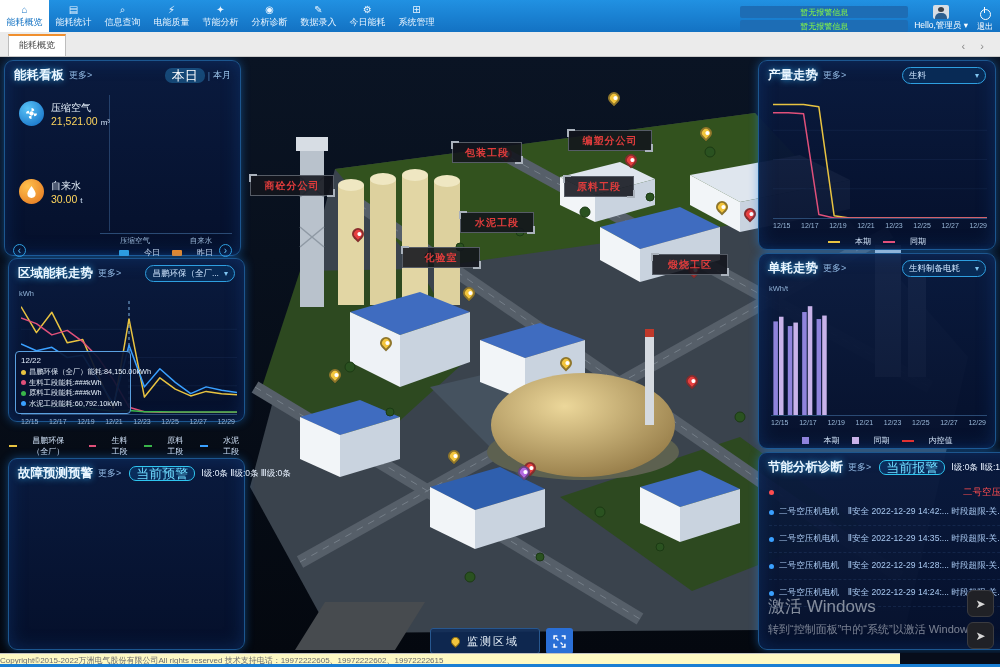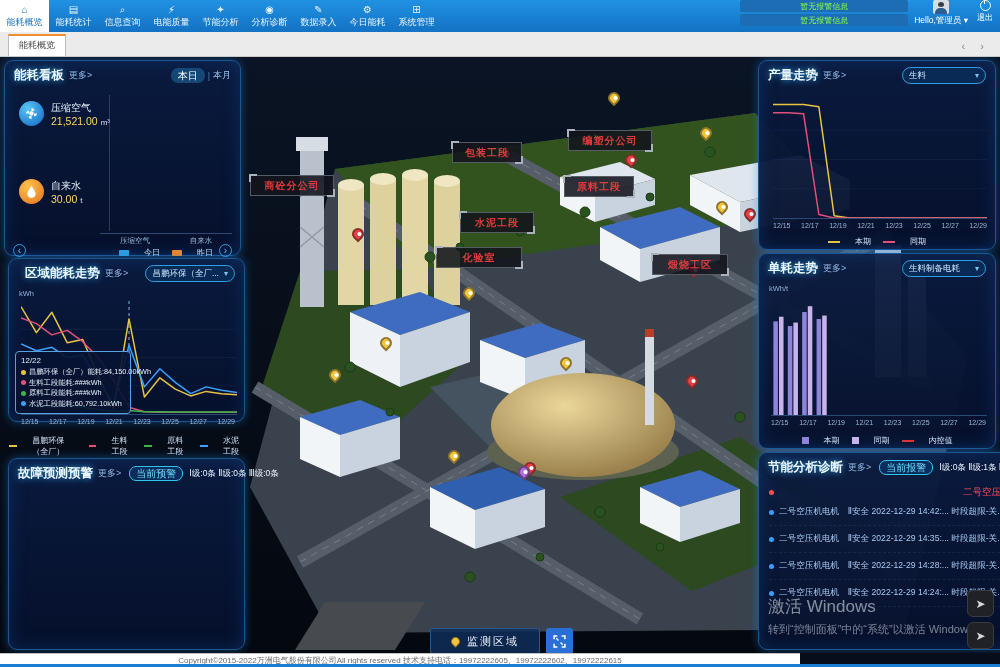--- a/index.html
+++ b/index.html
@@ -14,21 +14,21 @@
   #brand svg { flex:0 0 auto; }
   .brand-txt { line-height:1; }
   .brand-title { color:#fff; font-weight:bold; font-style:italic; font-size:15px; letter-spacing:1px; }
   .brand-sub { color:#dff0ff; font-size:6px; margin-top:2px; white-space:nowrap; }
   #nav-items { display:flex; }
   .nav-item { width:49px; display:flex; flex-direction:column; align-items:center; justify-content:center;
               color:#eaf5ff; cursor:pointer; }
   .nav-item .ico { font-size:10px; line-height:11px; }
   .nav-item .lbl { font-size:9px; margin-top:1px; white-space:nowrap; }
   .nav-item.active { background:#fff; color:#1372c3; }
-  #nav-right { margin-left:auto; display:flex; align-items:flex-start; gap:6px; padding-right:4px; }
+  #nav-right { margin-left:auto; display:flex; align-items:flex-end; gap:6px; padding-right:4px; }
   #nav-alerts { display:flex; flex-direction:column; gap:2px; }
   .alert-pill { width:168px; height:12px; background:#1d6db5; border-radius:2px;
                 color:#8dff3d; font-size:8px; display:flex; align-items:center; justify-content:center; }
   #user-block { display:flex; flex-direction:column; align-items:center; }
   #avatar { width:16px; height:14px; background:#d7dde3; border-radius:2px; position:relative; overflow:hidden; }
   #avatar::before { content:""; position:absolute; left:5px; top:2px; width:6px; height:5px; border-radius:50%; background:#3a3f46; }
   #avatar::after { content:""; position:absolute; left:2px; top:8px; width:12px; height:7px; border-radius:5px 5px 0 0; background:#2c5f8f; }
   #user-name { color:#fff; font-size:8.5px; margin-top:1px; white-space:nowrap; }
   #logout { display:flex; flex-direction:column; align-items:center; color:#fff; cursor:pointer; padding:0 3px; }
   #logout .pw { width:11px; height:11px; border:1.5px solid #fff; border-radius:50%; position:relative; }
@@ -63,21 +63,21 @@
            border:1px solid #1c5met; border:1px solid #1c568f; border-radius:9px;
            box-shadow:0 0 10px rgba(30,130,230,.45), inset 0 0 18px rgba(20,80,160,.35); z-index:30; }
   .p-head { display:flex; align-items:center; padding:6px 9px 2px; }
   .p-title { color:#eaf6ff; font-weight:bold; font-size:12.5px; text-shadow:0 0 7px #2e9fe0; white-space:nowrap; }
   .p-more { color:#8fb6e0; font-size:9px; margin-left:5px; cursor:pointer; white-space:nowrap; }
   .select { margin-left:auto; height:17px; min-width:84px; padding:0 6px; background:#082a55;
             border:1px solid #2e9fe0; border-radius:9px; color:#cfe6ff; font-size:8.5px;
             display:flex; align-items:center; gap:5px; cursor:pointer; white-space:nowrap; }
   .select .caret { margin-left:auto; color:#7fc4f0; font-size:8px; }
   .pill-btn { height:15px; padding:0 6px; border:1px solid #2ec6f0; border-radius:7px; background:rgba(10,50,100,.8);
-              color:#6fdcff; font-size:10px; display:flex; align-items:center; margin-left:8px; cursor:pointer; white-space:nowrap; }
+              color:#6fdcff; font-size:13px; display:flex; align-items:center; margin-left:8px; cursor:pointer; white-space:nowrap; }
   .counts { color:#e8f2ff; font-size:8.5px; margin-left:6px; white-space:nowrap; }
   .flame { width:9px; height:12px; margin-left:4px; background:linear-gradient(#ffd54a,#f4511e);
            border-radius:50% 50% 50% 50% / 62% 62% 38% 38%; transform:rotate(8deg); }
 
   
   #p-kanban { left:4px; top:3px; height:196px; }
   .metric { position:absolute; display:flex; gap:7px; align-items:flex-start; }
   .m-ico { width:25px; height:25px; border-radius:50%; display:flex; align-items:center; justify-content:center; }
   .m-ico.air { background:radial-gradient(circle at 35% 30%,#59c4f7,#0d67c1); }
   .m-ico.water { background:radial-gradient(circle at 35% 30%,#ffc14d,#e2711d); }
@@ -98,21 +98,21 @@
   .legend-row { position:absolute; display:flex; justify-content:center; gap:12px; align-items:center; }
   #kanban-legend { left:95px; right:8px; top:186px;align-items:flex-end; }
   .lg-item { display:flex; align-items:center; gap:15px; color:#cfe0f5; font-size:8px; }
   .sw-rect { width:10px; height:6px; border-radius:1px; }
   .sw-line { width:12px; height:2px; }
   .sw-sq { width:7px; height:7px; }
   .car-arrow { position:absolute; top:183px; width:13px; height:13px; border:1px solid #2e9fe0; border-radius:50%;
                color:#5fc0f5; font-size:10px; line-height:11px; text-align:center; cursor:pointer; }
 
   
-  #p-region { left:8px; top:201px; height:164px;padding-left:7px; }
+  #p-region { left:8px; top:201px; height:164px; }
   .ylab { position:absolute; color:#8fb0d5; font-size:7.5px; }
   .chart-box { position:absolute; border-bottom:1px solid #2a4a74; }
   .chart-box svg { position:absolute; inset:0; width:100%; height:100%; }
   #region-tip { position:absolute; left:6px; top:92px; width:116px; padding:4px 5px;
                 background:rgba(8,20,50,.92); border:1px solid #5aa0e0; border-radius:4px; z-index:6; }
   #region-tip .tt-date { color:#dfeaf8; font-size:8px; margin-bottom:2px; }
   .tt-row { display:flex; align-items:center; gap:3px; color:#e6f0fb; font-size:7.3px; line-height:10.5px; white-space:nowrap; }
   .tt-dot { width:5px; height:5px; border-radius:50%; flex:0 0 auto; }
   .xlabels { position:absolute; display:flex; justify-content:space-between; }
   .xlabels span { color:#9ab8d8; font-size:7px; }
@@ -146,22 +146,22 @@
   .float-tool { position:absolute; left:967px; width:27px; height:27px; background:#202126; border:1px solid #3a3b40;
                 border-radius:6px; color:#d8d8d8; display:flex; align-items:center; justify-content:center;
                 font-size:12px; z-index:70; cursor:pointer; }
 
   
   #watermark { position:absolute; left:768px; top:538px; z-index:60; pointer-events:none; }
   #watermark .w1 { color:rgba(235,240,245,.55); font-size:17px; }
   #watermark .w2 { color:rgba(235,240,245,.50); font-size:11px; margin-top:4px; white-space:nowrap; }
 
   
-  #footer { position:absolute; left:0; top:653px; width:800px; height:14px; background:#ffffff;
-            border-top:1px solid #c2c2c2; display:flex; align-items:center; justify-content:center; z-index:95; }
+  #footer { position:absolute; left:0; top:653px; width:900px; height:14px; background:#fef9c3;
+            border-top:1px solid #c2c2c2; display:flex; align-items:center; justify-content:flex-start; z-index:95; }
   #footer span { color:#6b6b6b; font-size:8px; }
   #bottom-line { position:absolute; left:0; top:664px; width:1000px; height:3px; background:#1a7fd4; z-index:96; }
 </style>
 </head>
 <body>
 
 <div id="app">
 
   <header id="nav">
     <div id="nav-items">
@@ -327,21 +327,21 @@
           <circle cx="540" cy="500" r="4"></circle>
       </g>
     </svg>
 
     <div id="map-overlays">
         <div class="map-label" style="left: 250px; top: 118px; width: 84px;">商砼分公司</div>
         <div class="map-label" style="left: 452px; top: 85px; width: 70px;">包装工段</div>
         <div class="map-label" style="left: 568px; top: 73px; width: 84px;">编塑分公司</div>
         <div class="map-label" style="left: 564px; top: 119px; width: 70px;">原料工段</div>
         <div class="map-label" style="left: 460px; top: 155px; width: 74px;">水泥工段</div>
-        <div class="map-label" style="left: 402px; top: 190px; width: 86px; margin-left: 34px;">化验室</div>
+        <div class="map-label" style="left: 402px; top: 190px; width: 78px;">化验室</div>
         <div class="map-label" style="left: 652px; top: 197px; width: 76px;">煅烧工区</div>
         <span class="pin" style="left: 352px; top: 171px; background: rgb(232, 64, 64);"></span>
         <span class="pin" style="left: 500px; top: 91px; background: rgb(232, 64, 64);"></span>
         <span class="pin" style="left: 625px; top: 97px; background: rgb(232, 64, 64);"></span>
         <span class="pin" style="left: 744px; top: 151px; background: rgb(232, 64, 64);"></span>
         <span class="pin" style="left: 688px; top: 207px; background: rgb(232, 64, 64);"></span>
         <span class="pin" style="left: 686px; top: 318px; background: rgb(232, 64, 64);"></span>
         <span class="pin" style="left: 524px; top: 405px; background: rgb(232, 64, 64);"></span>
         <span class="pin" style="left: 463px; top: 230px; background: rgb(243, 197, 61);"></span>
         <span class="pin" style="left: 380px; top: 280px; background: rgb(243, 197, 61);"></span>

